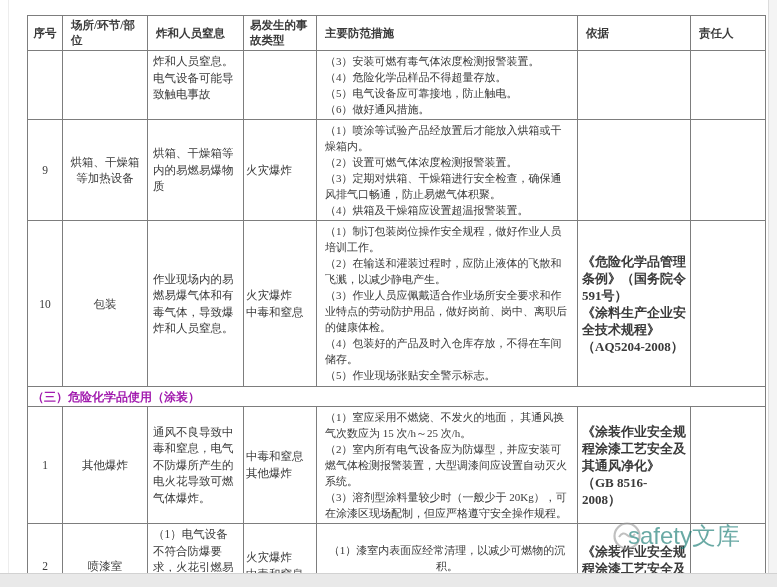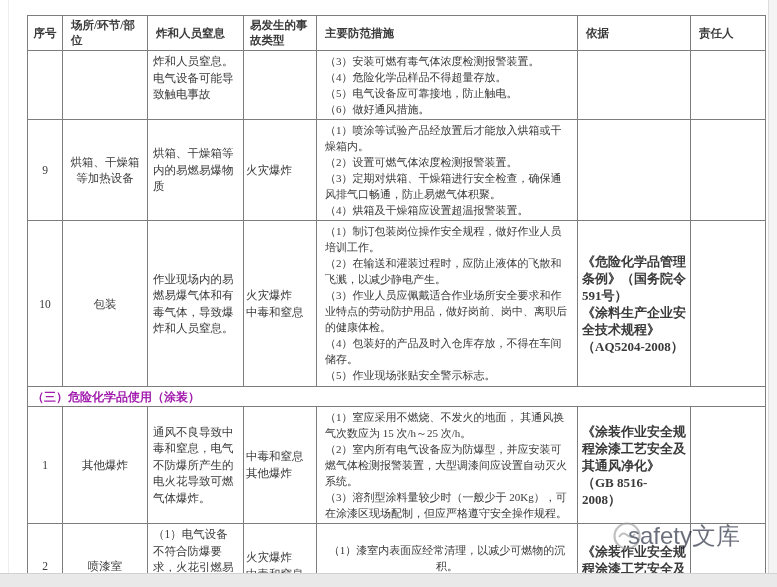--- a/index.html
+++ b/index.html
@@ -97,21 +97,21 @@
     position: absolute; left: 612px; top: 520px;
     display: flex; align-items: center;
     opacity: 0.62;
     pointer-events: none;
     z-index: 5;
   }
   .watermark .wm-logo { flex: 0 0 auto; margin-right: -14px; }
   .watermark .wm-text {
     font-family: "Liberation Sans", "DejaVu Sans", sans-serif;
     font-size: 24px;
-    color: #0f172a;
+    color: #0f766e;
     letter-spacing: 0px;
     white-space: nowrap;
   }
 </style>
 </head>
 <body>
 
 <div class="viewport">
 
   <table class="hazard-table">

